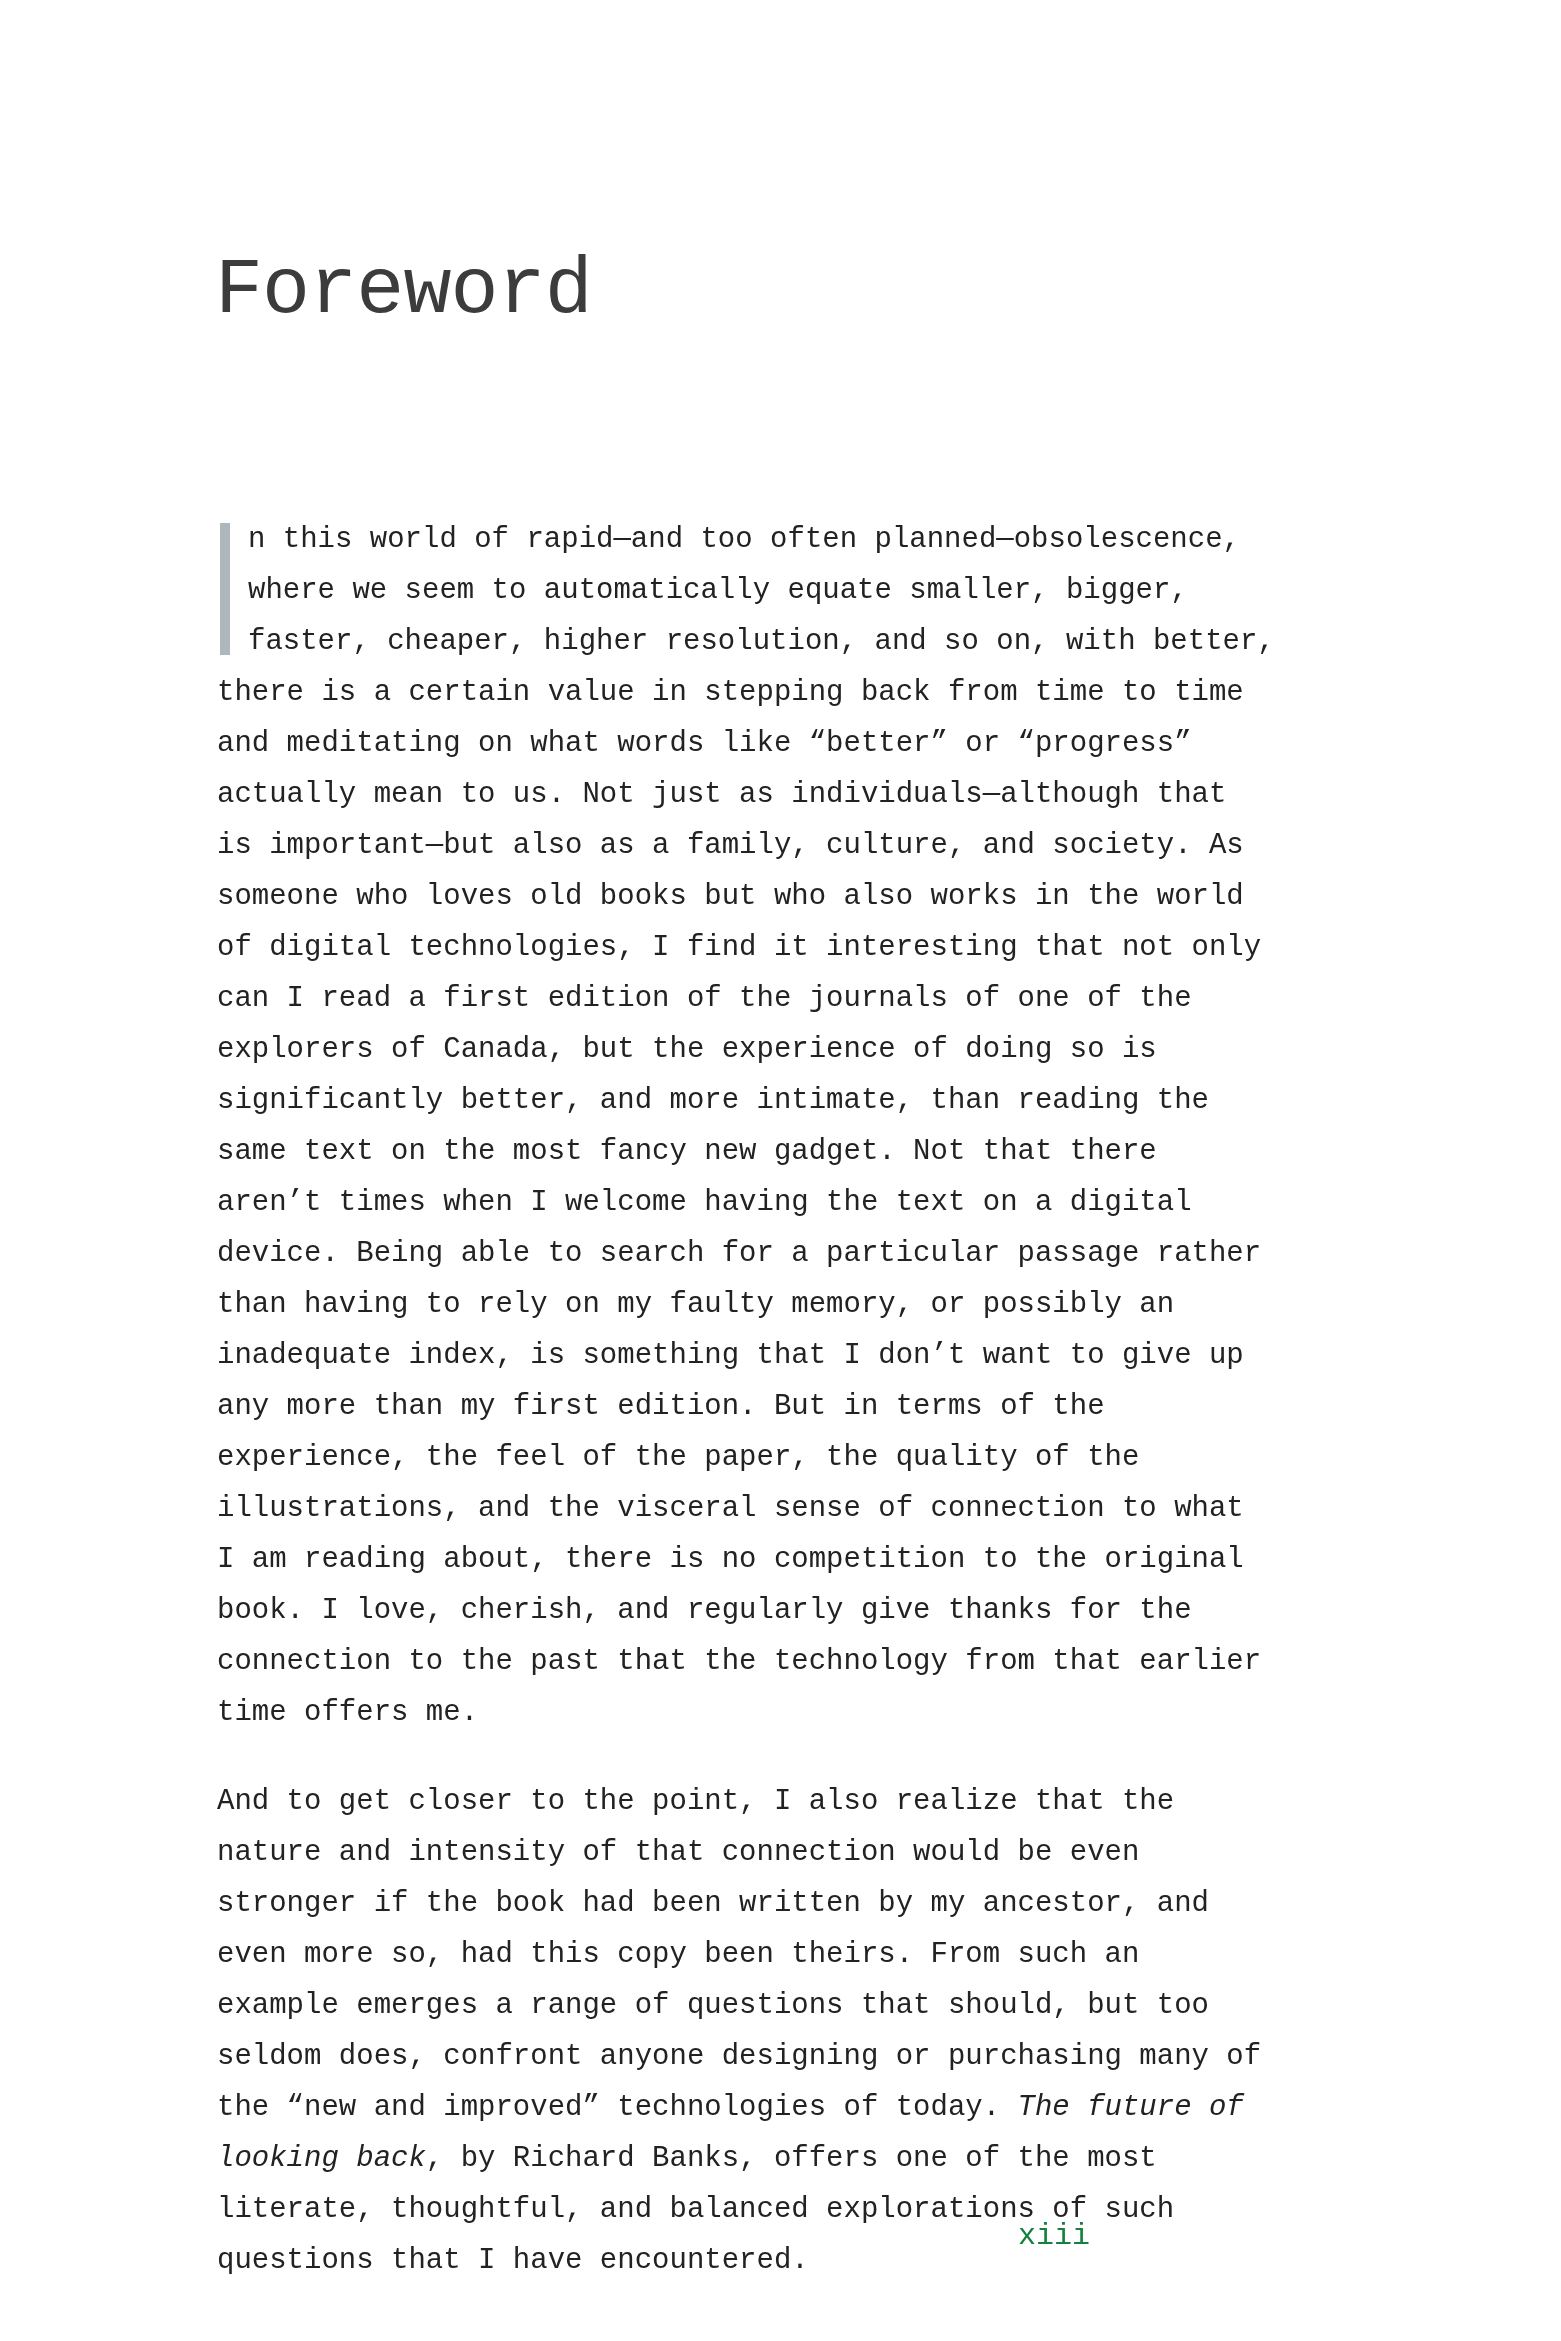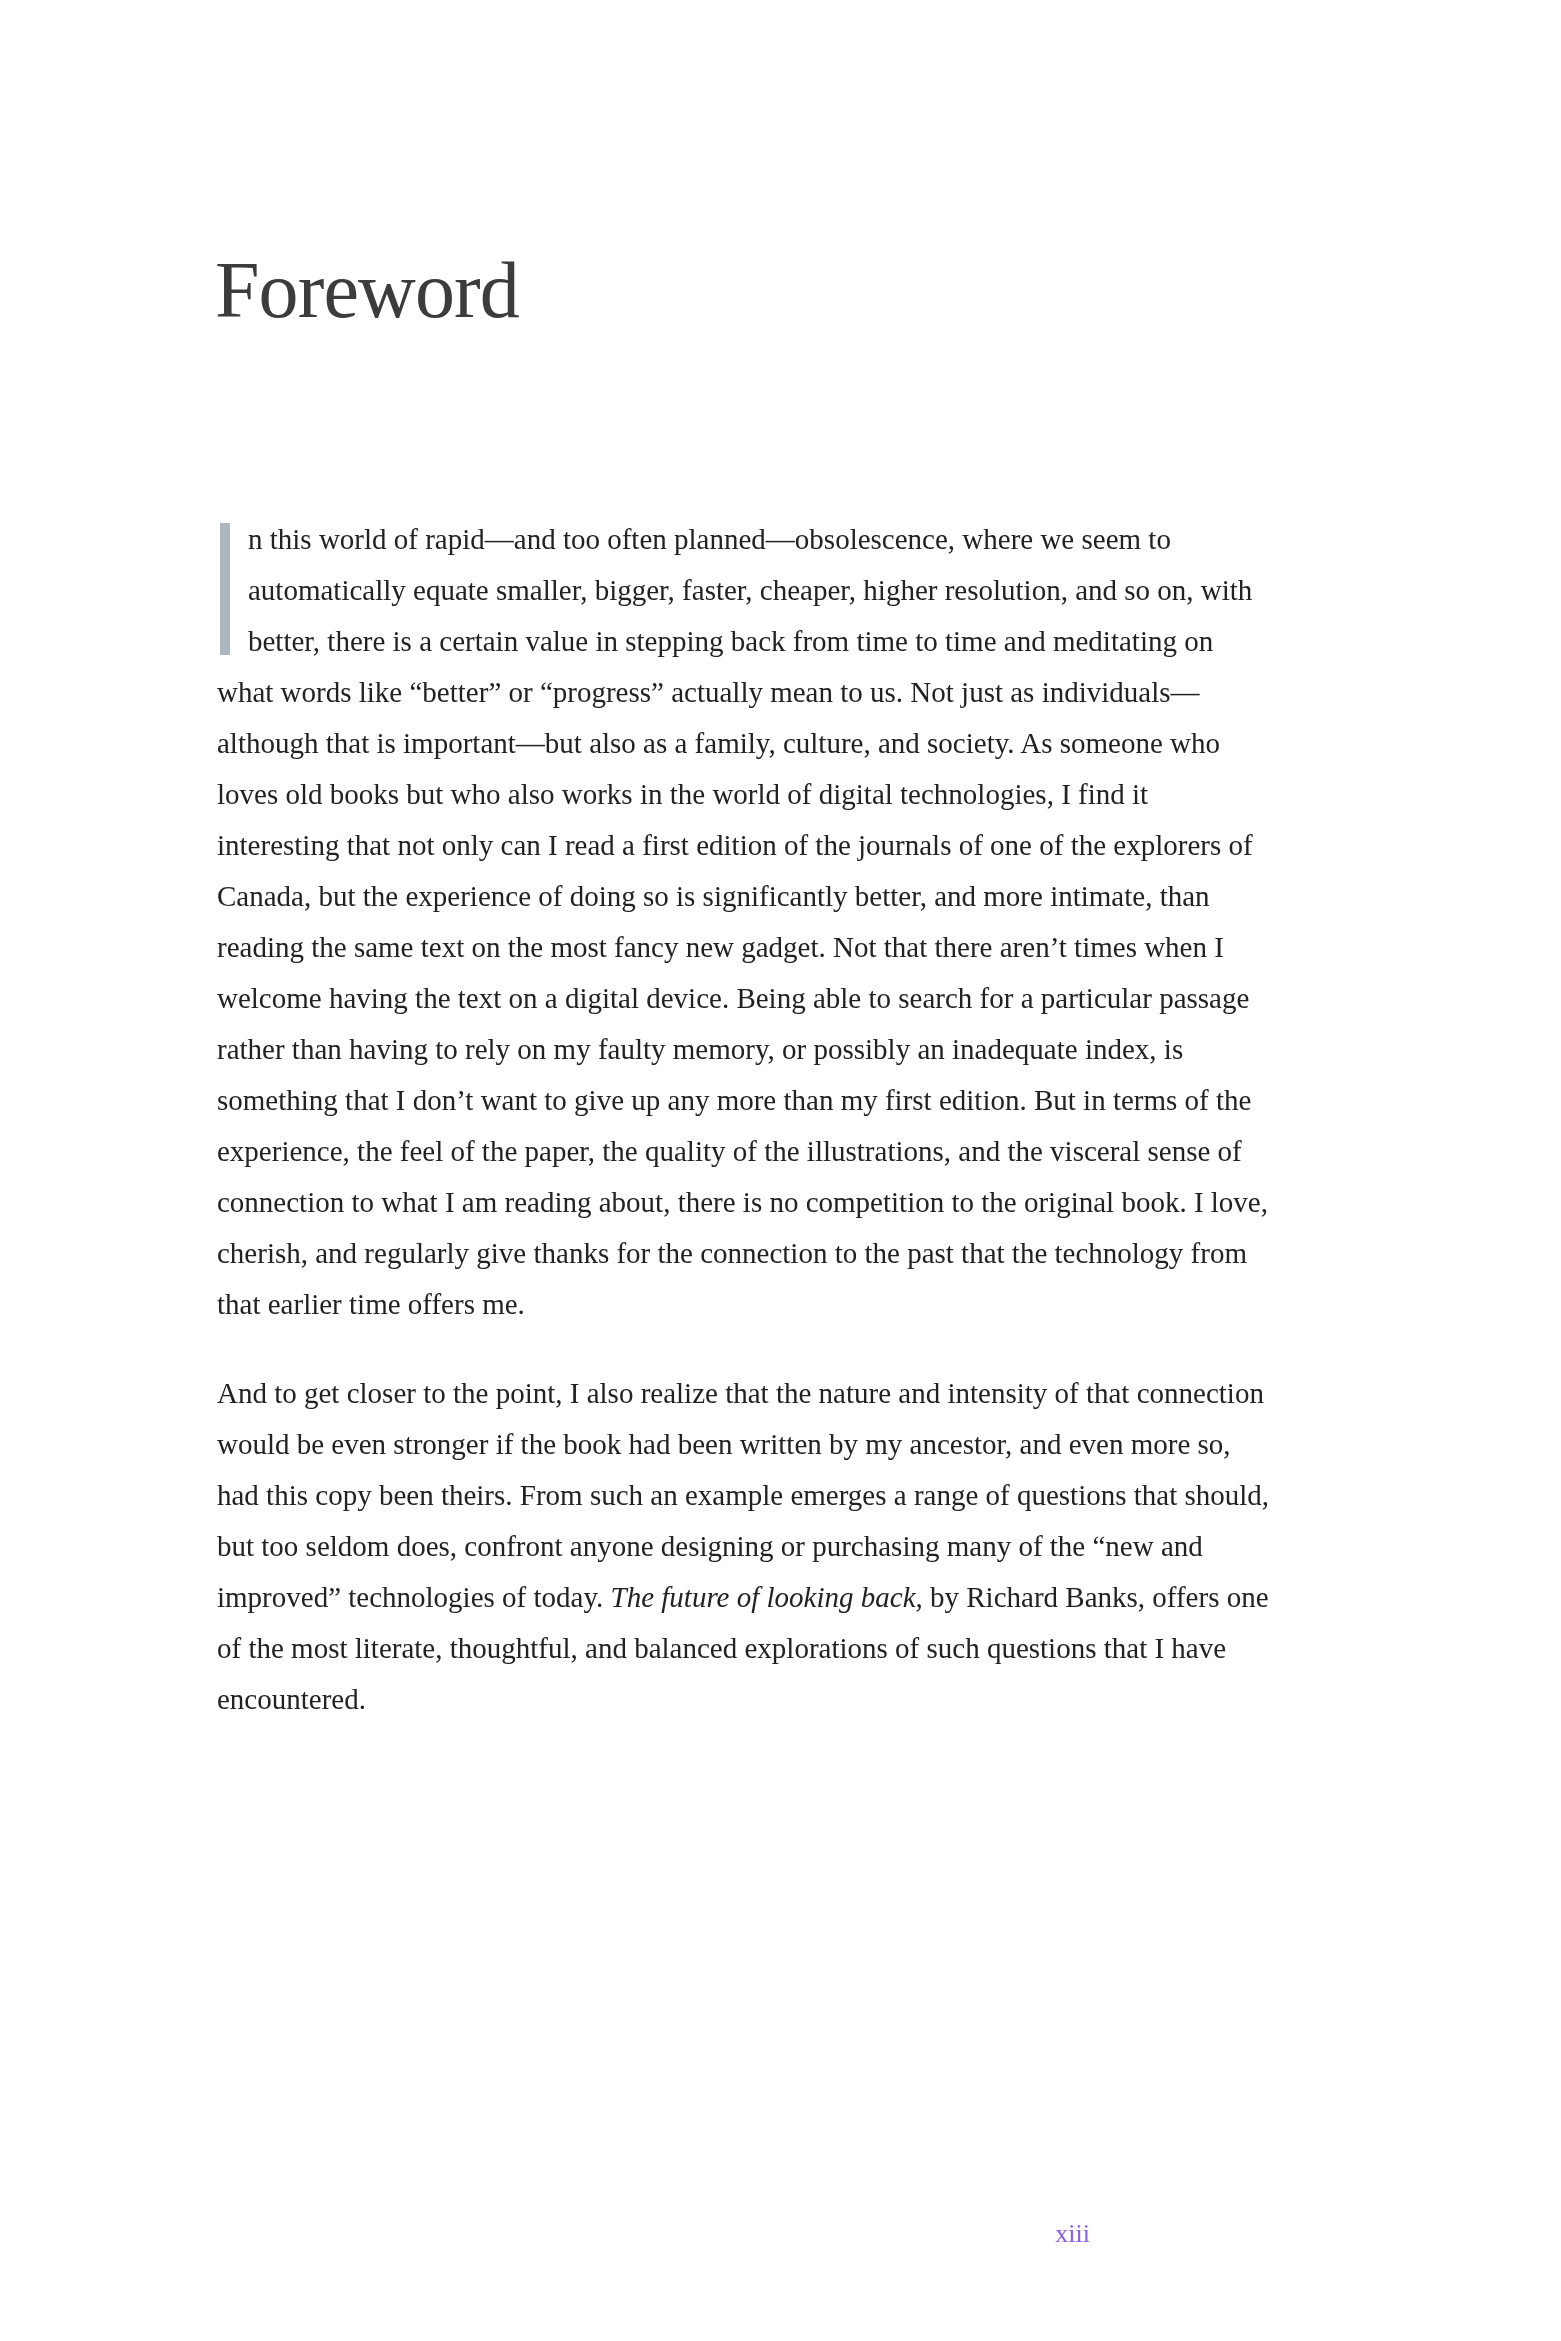--- a/index.html
+++ b/index.html
@@ -5,21 +5,21 @@
   html, body {
     margin: 0;
     padding: 0;
     background: #ffffff;
   }
   .page {
     position: relative;
     width: 1279px;
     height: 2342px;
     background: #ffffff;
-    font-family: Liberation Serif, serif;
+    font-family: Liberation Mono, monospace;
     overflow: hidden;
   }
   .title {
     position: absolute;
     left: 215px;
     top: 245px;
     margin: 0;
     font-size: 80px;
     font-weight: 300;
     letter-spacing: -0.9px;
@@ -53,22 +53,22 @@
     line-height: 8.7px;
     overflow: hidden;
   }
   .content em {
     font-style: italic;
   }
   .pageno {
     position: absolute;
     top: 2219px;
     right: 189px;
-    font-size: 26px;
-    color: #8b5cf6;
+    font-size: 30px;
+    color: #15803d;
   }
 </style>
 </head>
 <body>
 
 <div class="page">
 
   <h1 class="title">Foreword</h1>
 
   <div class="content">

